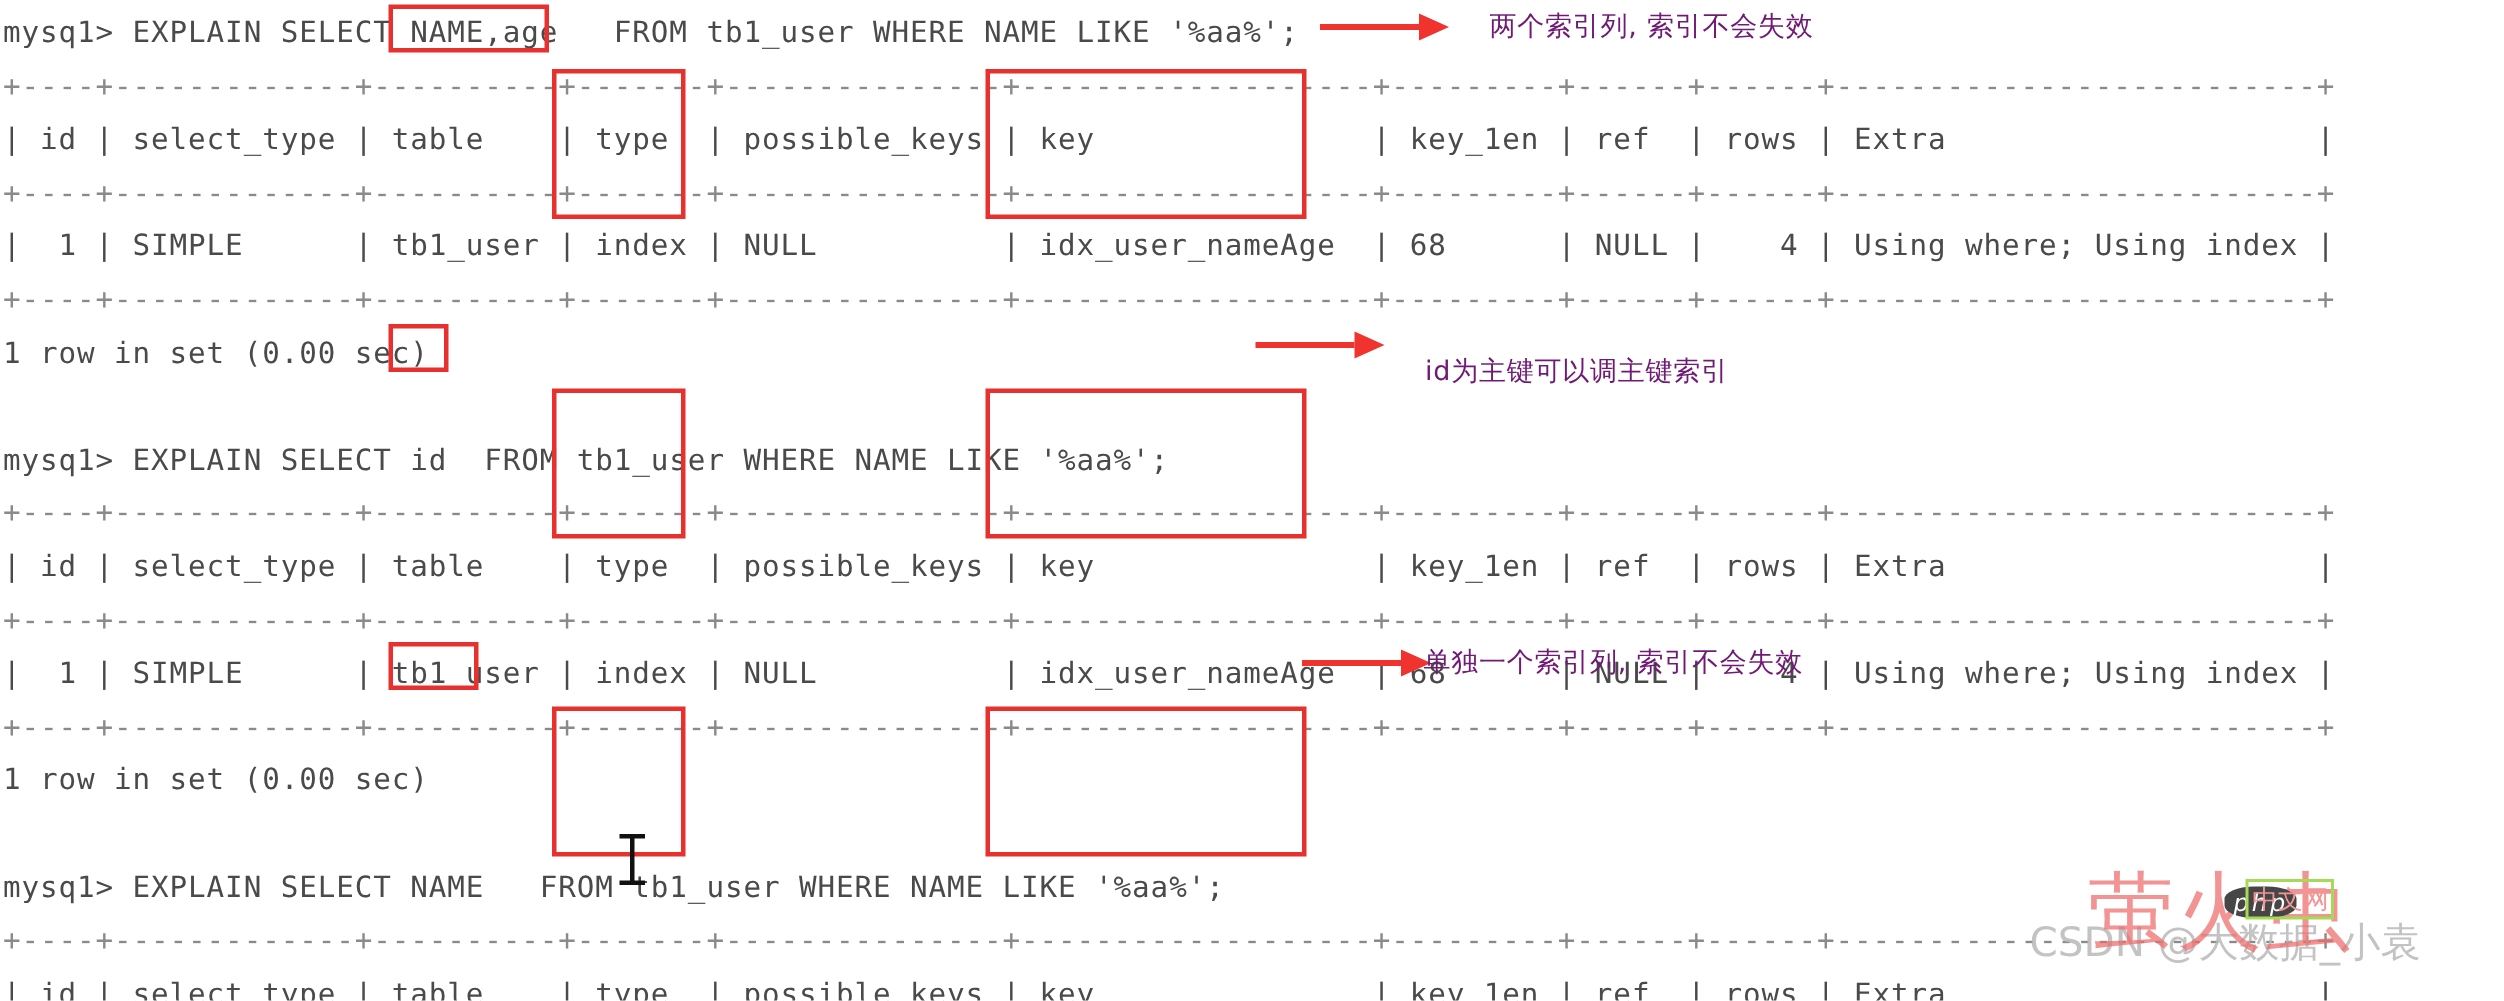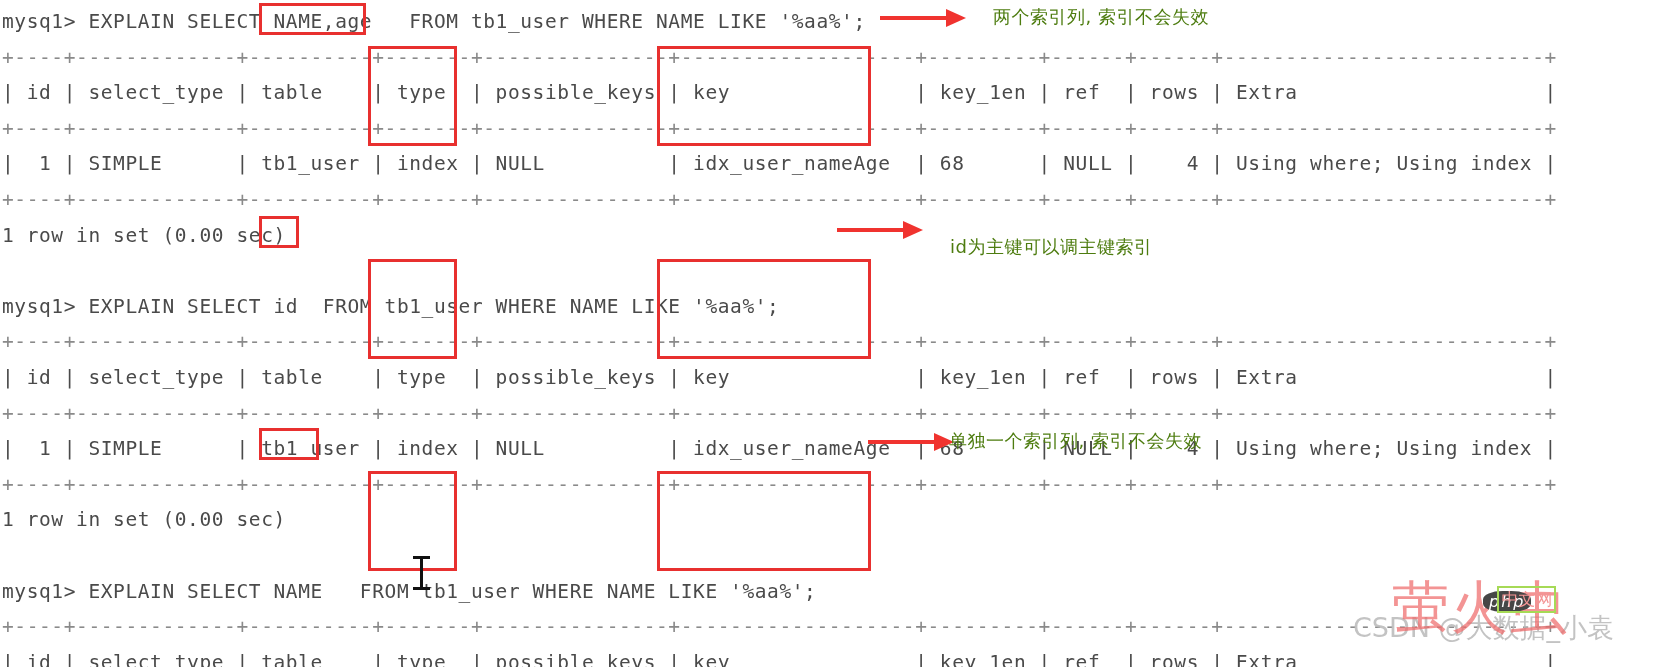--- a/index.html
+++ b/index.html
@@ -38,21 +38,21 @@
     border: 3px solid #e8302f;
     z-index: 4;
     pointer-events: none;
     background: transparent;
   }
 
   
   .note {
     position: absolute;
     z-index: 5;
-    color: #4d7c0f;
+    color: #701a75;
     font-family: "DejaVu Sans", "Liberation Sans", sans-serif;
     font-size: 18px;
     white-space: nowrap;
     letter-spacing: 0.5px;
   }
   .arrow {
     position: absolute;
     z-index: 5;
     height: 18px;
   }

